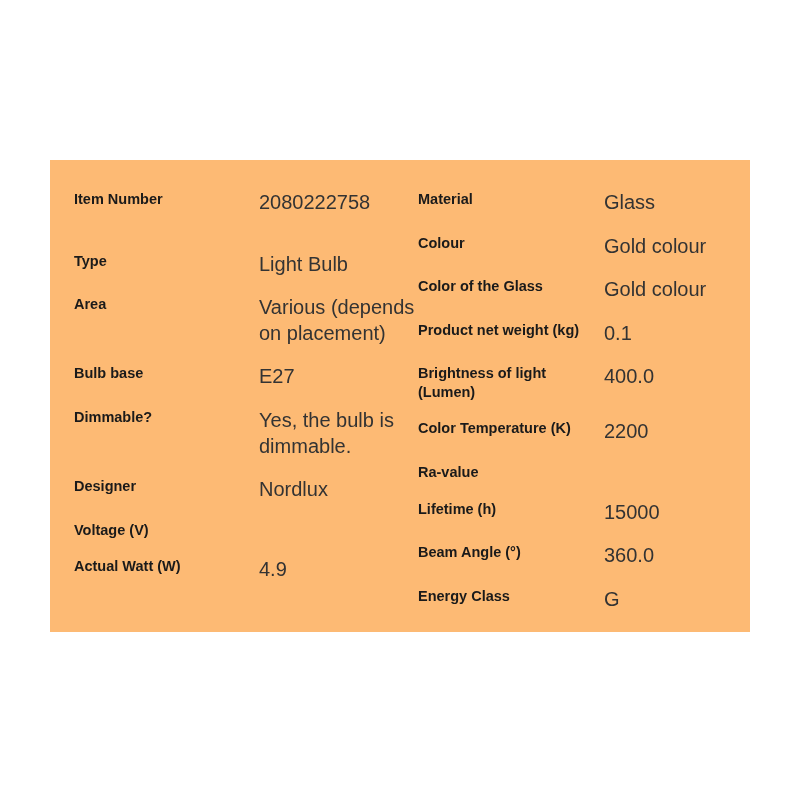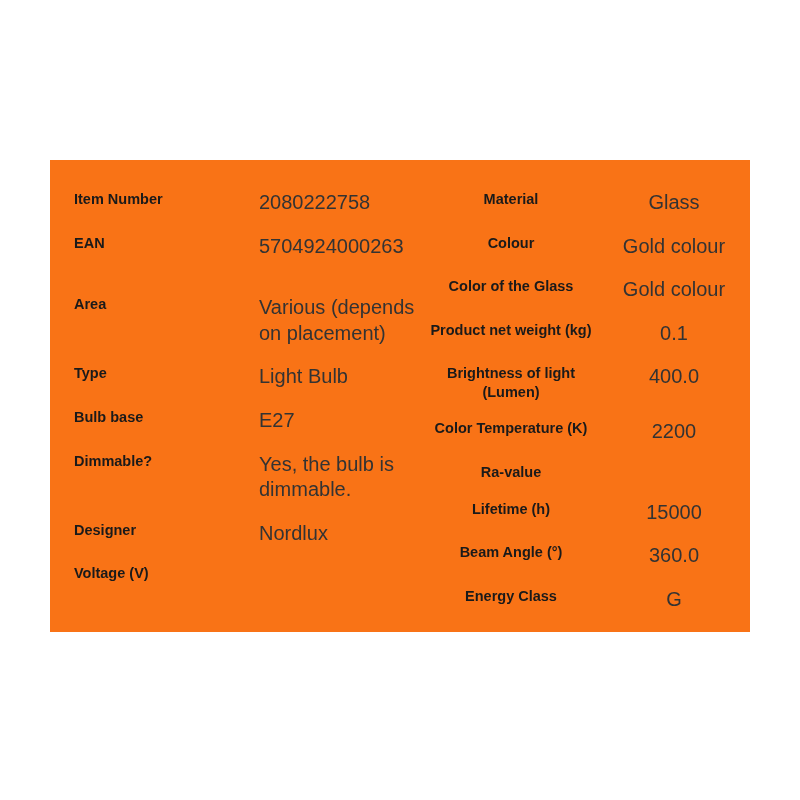--- a/index.html
+++ b/index.html
@@ -10,21 +10,21 @@
     background: #ffffff;
     font-family: "Liberation Sans", sans-serif;
   }
 
   #spec-panel {
     position: absolute;
     left: 50px;
     top: 160px;
     width: 700px;
     height: 472px;
-    background: #f97316;
+    background: #fdba74;
     box-sizing: border-box;
   }
 
   .columns {
     display: flex;
     flex-direction: row;
     padding-top: 30px;
   }
 
   .col {
@@ -34,21 +34,20 @@
 
   .col-left {
     width: 368px;
     padding-left: 24px;
     box-sizing: border-box;
   }
 
   .col-right {
     width: 332px;
     box-sizing: border-box;
-    text-align: center;
   }
 
   .spec-row {
     display: flex;
     flex-direction: row;
     align-items: flex-start;
     margin-bottom: 18px;
   }
 
   .spec-label {
@@ -76,47 +75,47 @@
 
 <div id="spec-panel">
   <div class="columns">
 
     <div class="col col-left">
       <div class="spec-row">
         <div class="spec-label">Item Number</div>
         <div class="spec-value">2080222758</div>
       </div>
       <div class="spec-row">
-        <div class="spec-label">EAN</div>
-        <div class="spec-value">5704924000263</div>
       </div>
       <div class="spec-row">
+        <div class="spec-label">Type</div>
+        <div class="spec-value">Light Bulb</div>
       </div>
       <div class="spec-row">
         <div class="spec-label">Area</div>
         <div class="spec-value">Various (depends on placement)</div>
-      </div>
-      <div class="spec-row">
-        <div class="spec-label">Type</div>
-        <div class="spec-value">Light Bulb</div>
       </div>
       <div class="spec-row">
         <div class="spec-label">Bulb base</div>
         <div class="spec-value">E27</div>
       </div>
       <div class="spec-row">
         <div class="spec-label">Dimmable?</div>
         <div class="spec-value">Yes, the bulb is dimmable.</div>
       </div>
       <div class="spec-row">
         <div class="spec-label">Designer</div>
         <div class="spec-value">Nordlux</div>
       </div>
       <div class="spec-row">
         <div class="spec-label">Voltage (V)</div>
+      </div>
+      <div class="spec-row">
+        <div class="spec-label">Actual Watt (W)</div>
+        <div class="spec-value">4.9</div>
       </div>
     </div>
 
     <div class="col col-right">
       <div class="spec-row">
         <div class="spec-label">Material</div>
         <div class="spec-value">Glass</div>
       </div>
       <div class="spec-row">
         <div class="spec-label">Colour</div>

